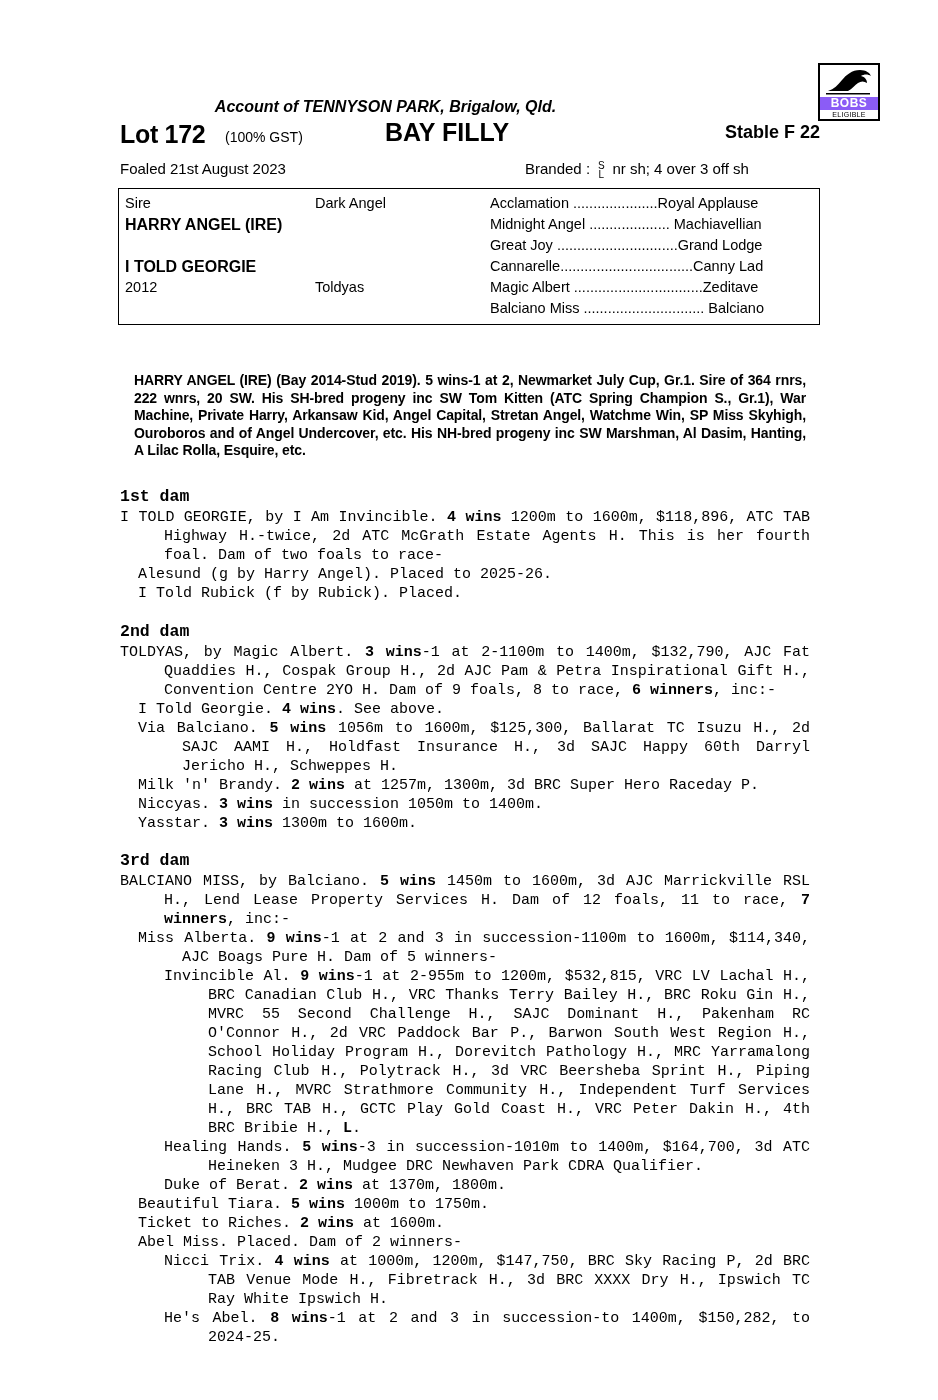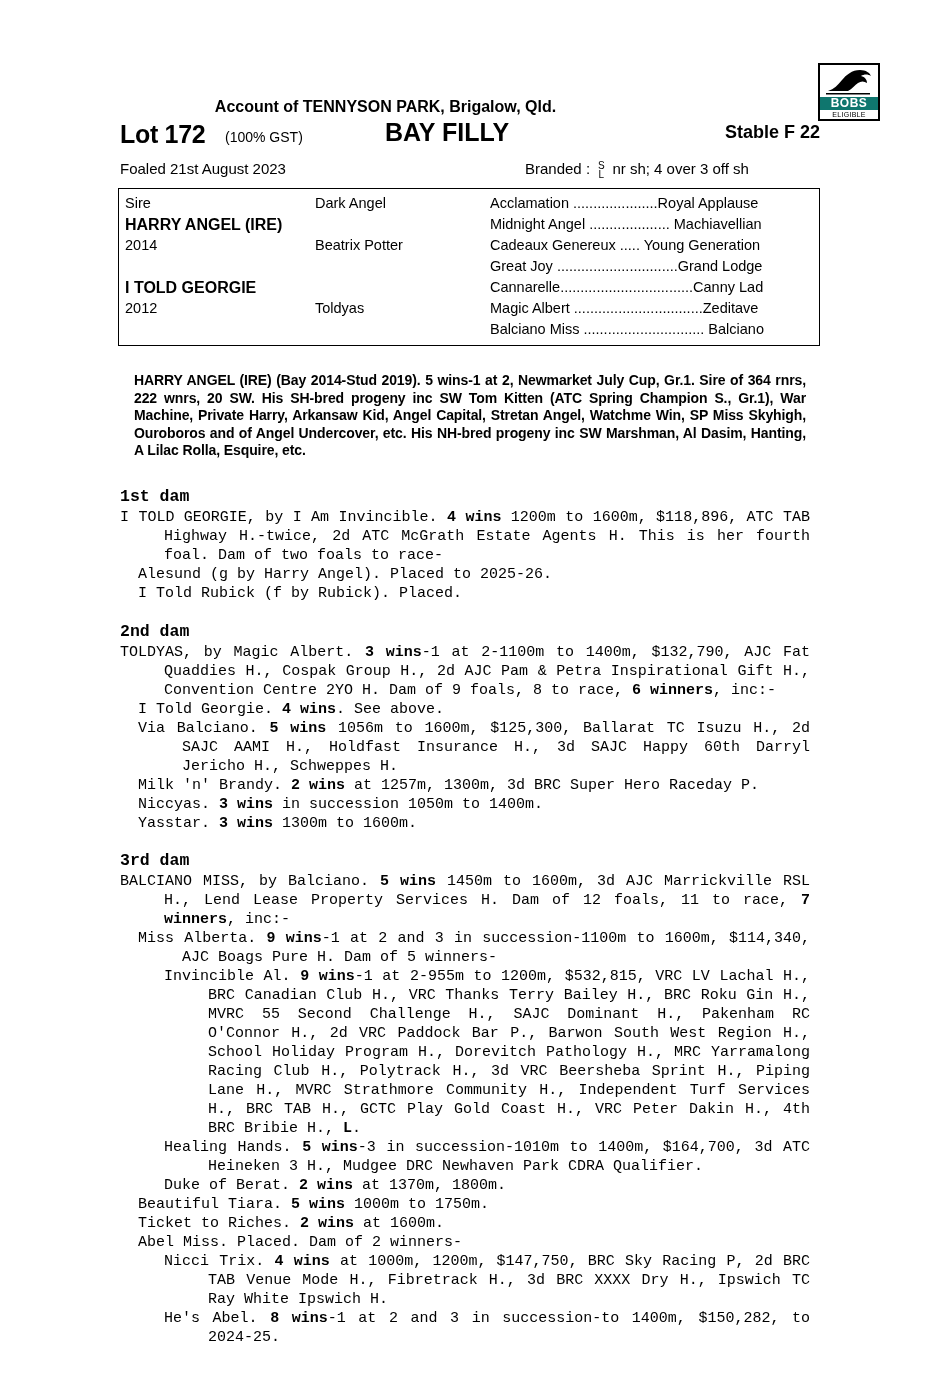--- a/index.html
+++ b/index.html
@@ -40,21 +40,21 @@
   .bobs-logo .bird {
     width: 100%;
     height: 34px;
     display: flex;
     align-items: center;
     justify-content: center;
     background: #fff;
   }
   .bobs-logo .bobs-word {
     width: 100%;
-    background: #0f766e;
+    background: #8b5cf6;
     color: #fff;
     font-size: 12px;
     font-weight: bold;
     text-align: center;
     letter-spacing: 0.5px;
     line-height: 13px;
   }
   .bobs-logo .elig-word {
     width: 100%;
     color: #000;
@@ -66,20 +66,21 @@
 
   
   .account-line {
     position: absolute;
     top: 98px;
     left: 0;
     width: 771px;
     text-align: center;
     font-size: 16px;
     font-weight: bold;
+    font-style: italic;
   }
   .title-row {
     position: absolute;
     top: 120px;
     left: 120px;
     width: 700px;
     height: 32px;
   }
   .lot-label {
     position: absolute;
@@ -228,25 +229,20 @@
       <div class="ped-c1">Sire</div>
       <div class="ped-c2">Dark Angel</div>
       <div class="ped-c3">Acclamation .....................Royal Applause</div>
     </div>
     <div class="ped-row">
       <div class="ped-c1 ped-bold">HARRY ANGEL (IRE)</div>
       <div class="ped-c2"></div>
       <div class="ped-c3">Midnight Angel .................... Machiavellian</div>
     </div>
     <div class="ped-row">
-      <div class="ped-c1">2014</div>
-      <div class="ped-c2">Beatrix Potter</div>
-      <div class="ped-c3">Cadeaux Genereux ..... Young Generation</div>
-    </div>
-    <div class="ped-row">
       <div class="ped-c1"></div>
       <div class="ped-c2"></div>
       <div class="ped-c3">Great Joy ..............................Grand Lodge</div>
     </div>
     <div class="ped-row">
       <div class="ped-c1 ped-bold">I TOLD GEORGIE</div>
       <div class="ped-c2"></div>
       <div class="ped-c3">Cannarelle.................................Canny Lad</div>
     </div>
     <div class="ped-row">

